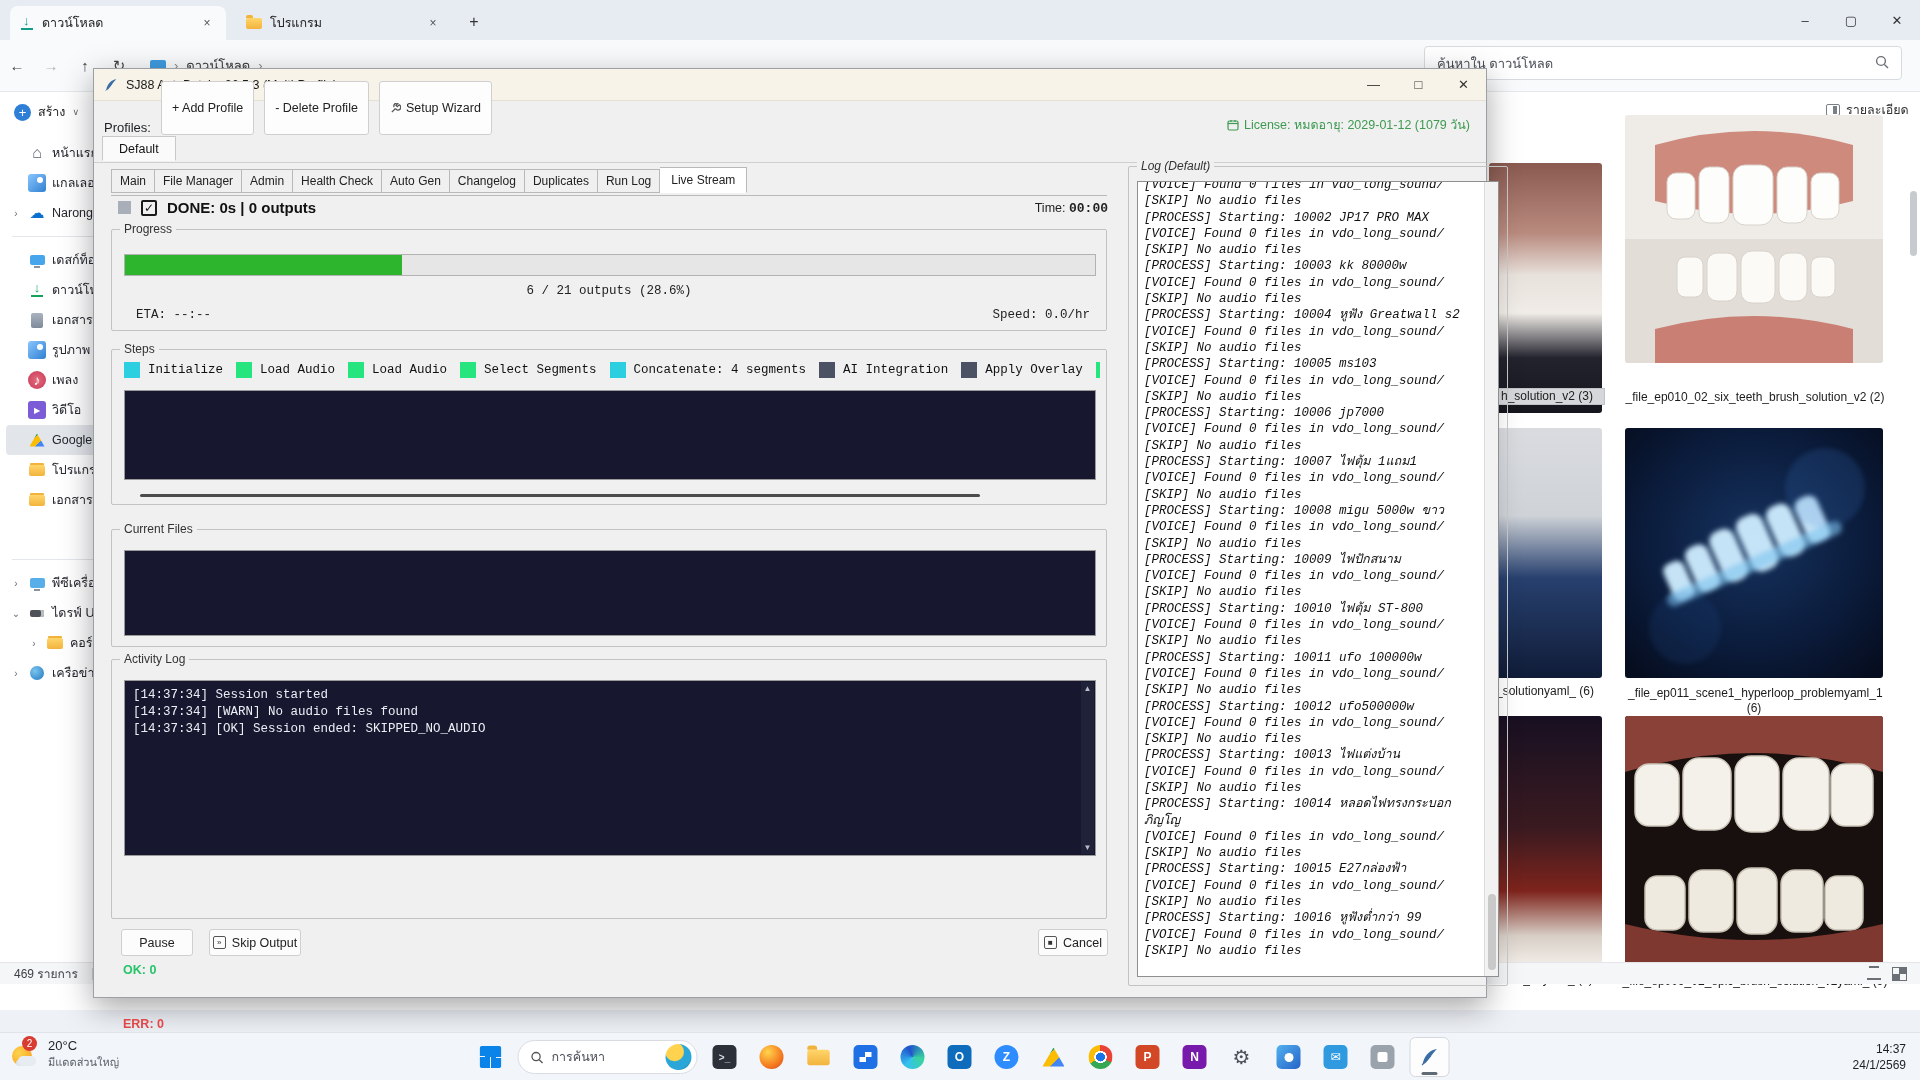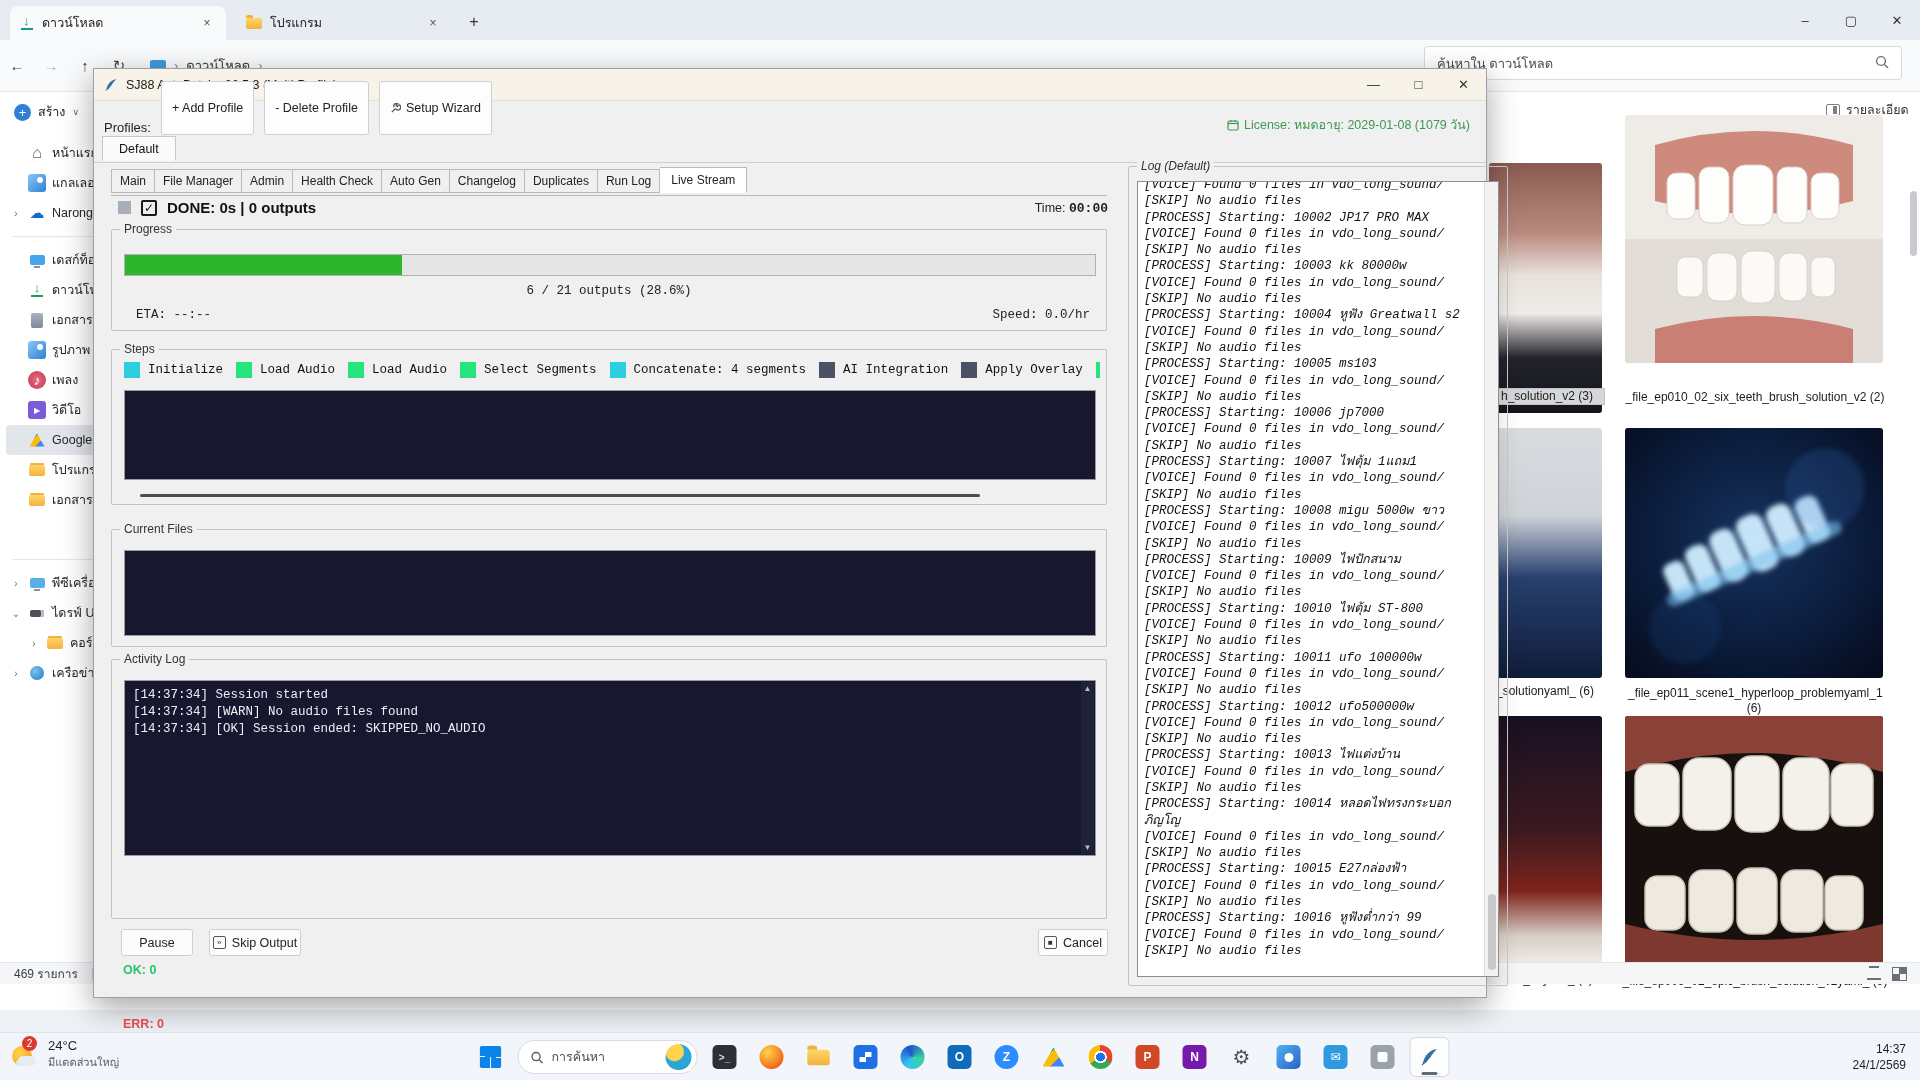--- a/index.html
+++ b/index.html
@@ -450,21 +450,21 @@
         </svg>
       <span>Setup Wizard</span>
     </button>
     <span class="license">
       <svg width="12" height="12" viewBox="0 0 12 12">
           <rect x="1" y="2" width="10" height="9" rx="1.5" fill="none" stroke="#3d9a50" stroke-width="1.2"></rect>
           <line x1="1" y1="4.5" x2="11" y2="4.5" stroke="#3d9a50" stroke-width="1.2"></line>
           <line x1="4" y1="1" x2="4" y2="3" stroke="#3d9a50" stroke-width="1.2"></line>
           <line x1="8" y1="1" x2="8" y2="3" stroke="#3d9a50" stroke-width="1.2"></line>
         </svg>
-      <span>License: หมดอายุ: 2029-01-08 (1079 วัน)</span>
+      <span>License: หมดอายุ: 2029-01-12 (1079 วัน)</span>
     </span>
   </div>
 
   <div class="d-proftab-row">
     <span class="d-proftab">Default</span>
   </div>
 
   <div class="d-tabs">
       <span class="d-tab">Main</span>
       <span class="d-tab">File Manager</span>
@@ -580,21 +580,21 @@
 </div>
 
 <div class="taskbar">
   <div class="weather">
     <span class="w-ic">
       <span class="w-sun"></span>
         <span class="w-cloud"></span>
       <span class="w-badge">2</span>
     </span>
     <span>
-      <div class="w-temp">24°C</div>
+      <div class="w-temp">20°C</div>
       <div class="w-cond">มีแดดส่วนใหญ่</div>
     </span>
   </div>
 
   <div class="tb-center">
     <div class="tb-icon">
         <span class="start-ic"></span>
       </div>
     <div class="tb-search">
       <svg width="13" height="13" viewBox="0 0 14 14">

